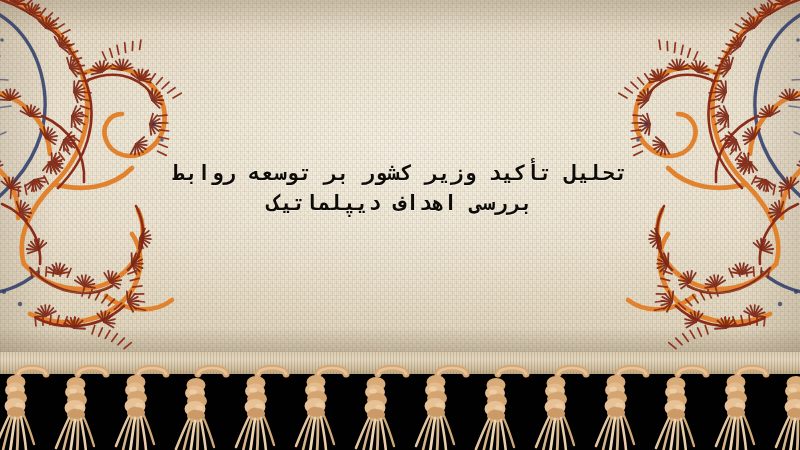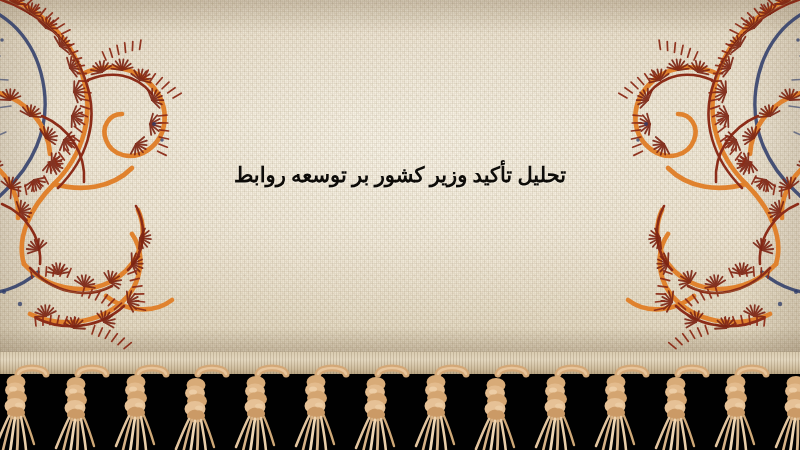--- a/index.html
+++ b/index.html
@@ -4,21 +4,21 @@
 <title>Persian Textile Banner</title>
 <style>
   html,body{margin:0;padding:0;background:#000;}
   *{box-sizing:border-box;}
 
   #stage{
     position:relative;
     width:800px;height:450px;
     overflow:hidden;
     background:#000000;
-    font-family:Liberation Serif, serif;
+    font-family:Liberation Mono, monospace;
   }
 
   
   .cloth{
     position:absolute;left:0;top:0;width:800px;height:372px;
     background:
       
       radial-gradient(ellipse 620px 300px at 50% 40%, rgba(255,252,243,.55) 0%, rgba(255,250,238,0) 62%),
       linear-gradient(180deg,#ded2bc 0%,#e9dfcb 10%,#efe7d5 34%,#eee5d2 62%,#e4d9c2 88%,#cfc1a6 100%);
   }
@@ -562,20 +562,21 @@
     </g>
 
     <g fill="none" stroke="#a8784a" stroke-width="1" opacity=".45">
       <path d="M8,0 C48,12 84,42 98,84"></path>
       <path d="M42,272 C64,296 98,304 124,290"></path>
     </g>
   </svg>
 
   <div class="headline">
     <span class="ln">تحلیل تأکید وزیر کشور بر توسعه روابط</span>
+    <span class="ln">بررسی اهداف دیپلماتیک</span>
   </div>
 
   <div class="fringeWrap">
     <div class="blackBelow"></div>
     <div class="clothHem"></div>
     <div class="hemTexture"></div>
 
     <svg width="800" height="98" viewBox="0 0 800 98" style="position:absolute;left:0;top:0;">
       <defs>
         <g id="tassel">

